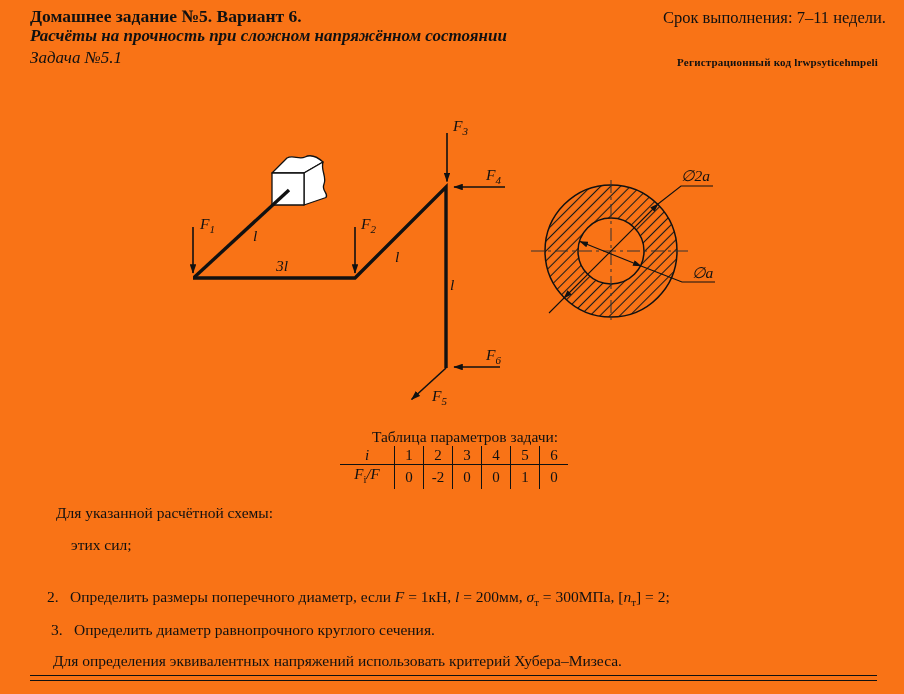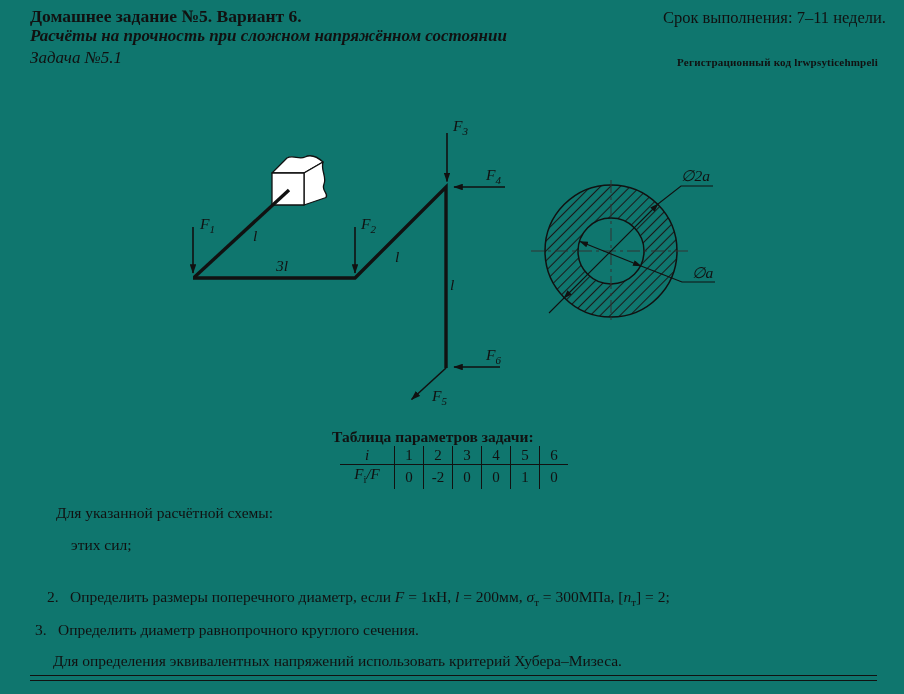--- a/index.html
+++ b/index.html
@@ -1,29 +1,29 @@
 <!DOCTYPE html>
 <html><head>
 <meta charset="utf-8">
 <style>
   html,body{margin:0;padding:0;background:#fff;}
-  #page{position:relative;width:904px;height:694px;background:#0f766e;overflow:hidden;
+  #page{position:relative;width:904px;height:694px;background:#f97316;overflow:hidden;
         font-family:"Liberation Serif","DejaVu Serif",serif;color:#111;}
   .abs{position:absolute;}
   
   .h-title{left:30px;top:6px;font-size:17.5px;font-weight:bold;}
   .h-deadline{right:18px;top:8px;font-size:16.5px;}
   .h-subtitle{left:30px;top:26px;font-size:17px;font-weight:bold;font-style:italic;font-family:Liberation Serif, serif;}
   .h-task{left:30px;top:48px;font-size:17px;font-style:italic;}
   .h-reg{right:26px;top:56px;font-size:11px;font-weight:bold;letter-spacing:.2px;}
   
   .mlab{position:absolute;font-size:15.5px;font-style:italic;white-space:nowrap;}
   .mlab sub{font-size:11px;font-style:italic;}
   
-  .t-title{left:332px;top:428px;width:266px;text-align:left;font-size:15.5px;font-weight:bold;}
+  .t-title{left:332px;top:428px;width:266px;text-align:center;font-size:15.5px;font-weight:normal;}
   table.ptable{position:absolute;left:340px;top:446px;border-collapse:collapse;font-size:15px;}
   table.ptable td{padding:0 4px;text-align:center;height:18px;min-width:20px;
                   border-right:1.3px solid #111;line-height:18px;}
   table.ptable td:last-child{border-right:none;}
   table.ptable tr:first-child td{border-bottom:1.4px solid #111;}
   table.ptable td.c0{min-width:46px;}
   table.ptable sub{font-size:10.5px;}
   .it{font-style:italic;}
   
   .para{position:absolute;font-size:15.5px;line-height:21px;white-space:nowrap;}
@@ -137,21 +137,21 @@
   <div class="para" style="left:56px;top:502px">Для указанной расчётной схемы:</div>
 
   <div class="para li" style="left:47px;top:534px">
     <div class="l2">этих сил;</div>
   </div>
 
   <div class="para li" style="left:47px;top:586px">
     <span class="num">2.</span><span>Определить размеры поперечного диаметр, если </span><i>F</i><span> = 1кН, </span><i>l</i><span> = 200мм, </span><i>σ</i><sub>т</sub><span> = 300МПа, [</span><i>n</i><sub>т</sub><span>] = 2;</span>
   </div>
 
-  <div class="para li" style="left:35px;top:619px">
+  <div class="para li" style="left:51px;top:619px">
     <span class="num">3.</span><span>Определить диаметр равнопрочного круглого сечения.</span>
   </div>
 
   <div class="para" style="left:53px;top:650px">Для определения эквивалентных напряжений использовать критерий Хубера–Мизеса.</div>
 
   <div class="abs botrule"></div>
 
 </div>
 
 </body></html>

